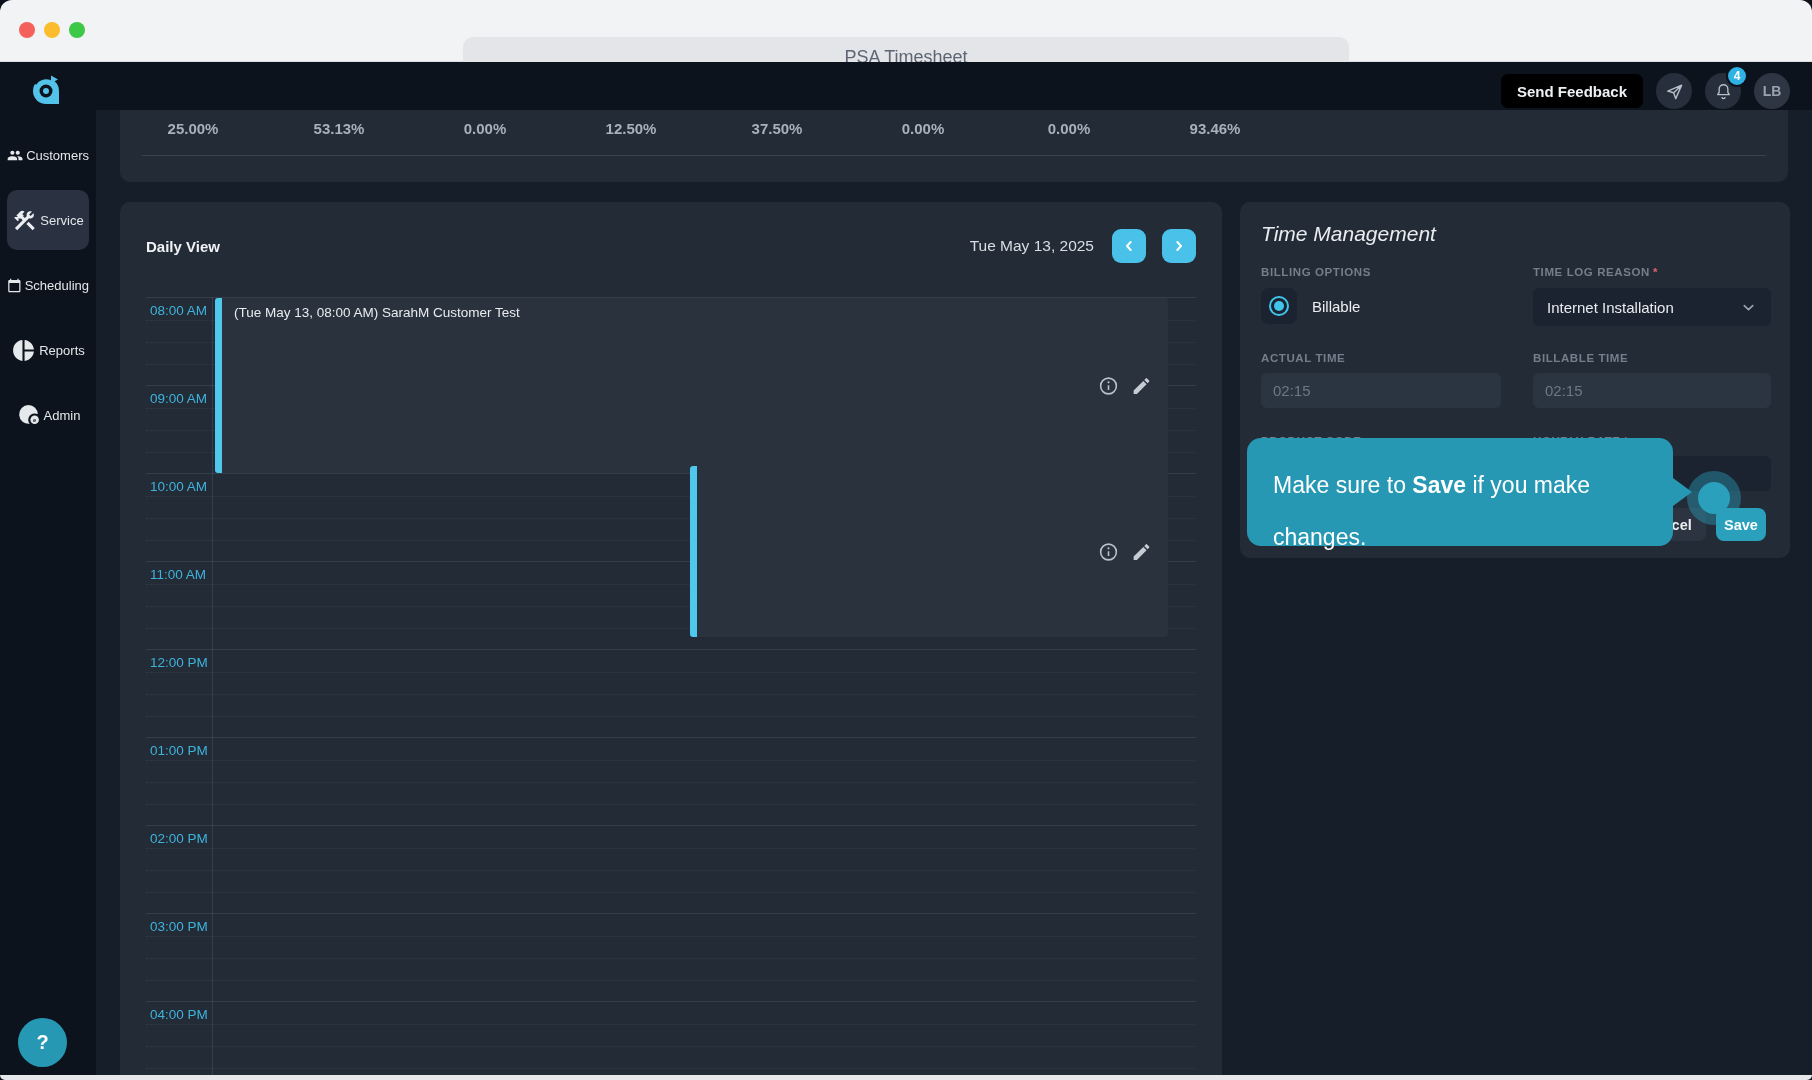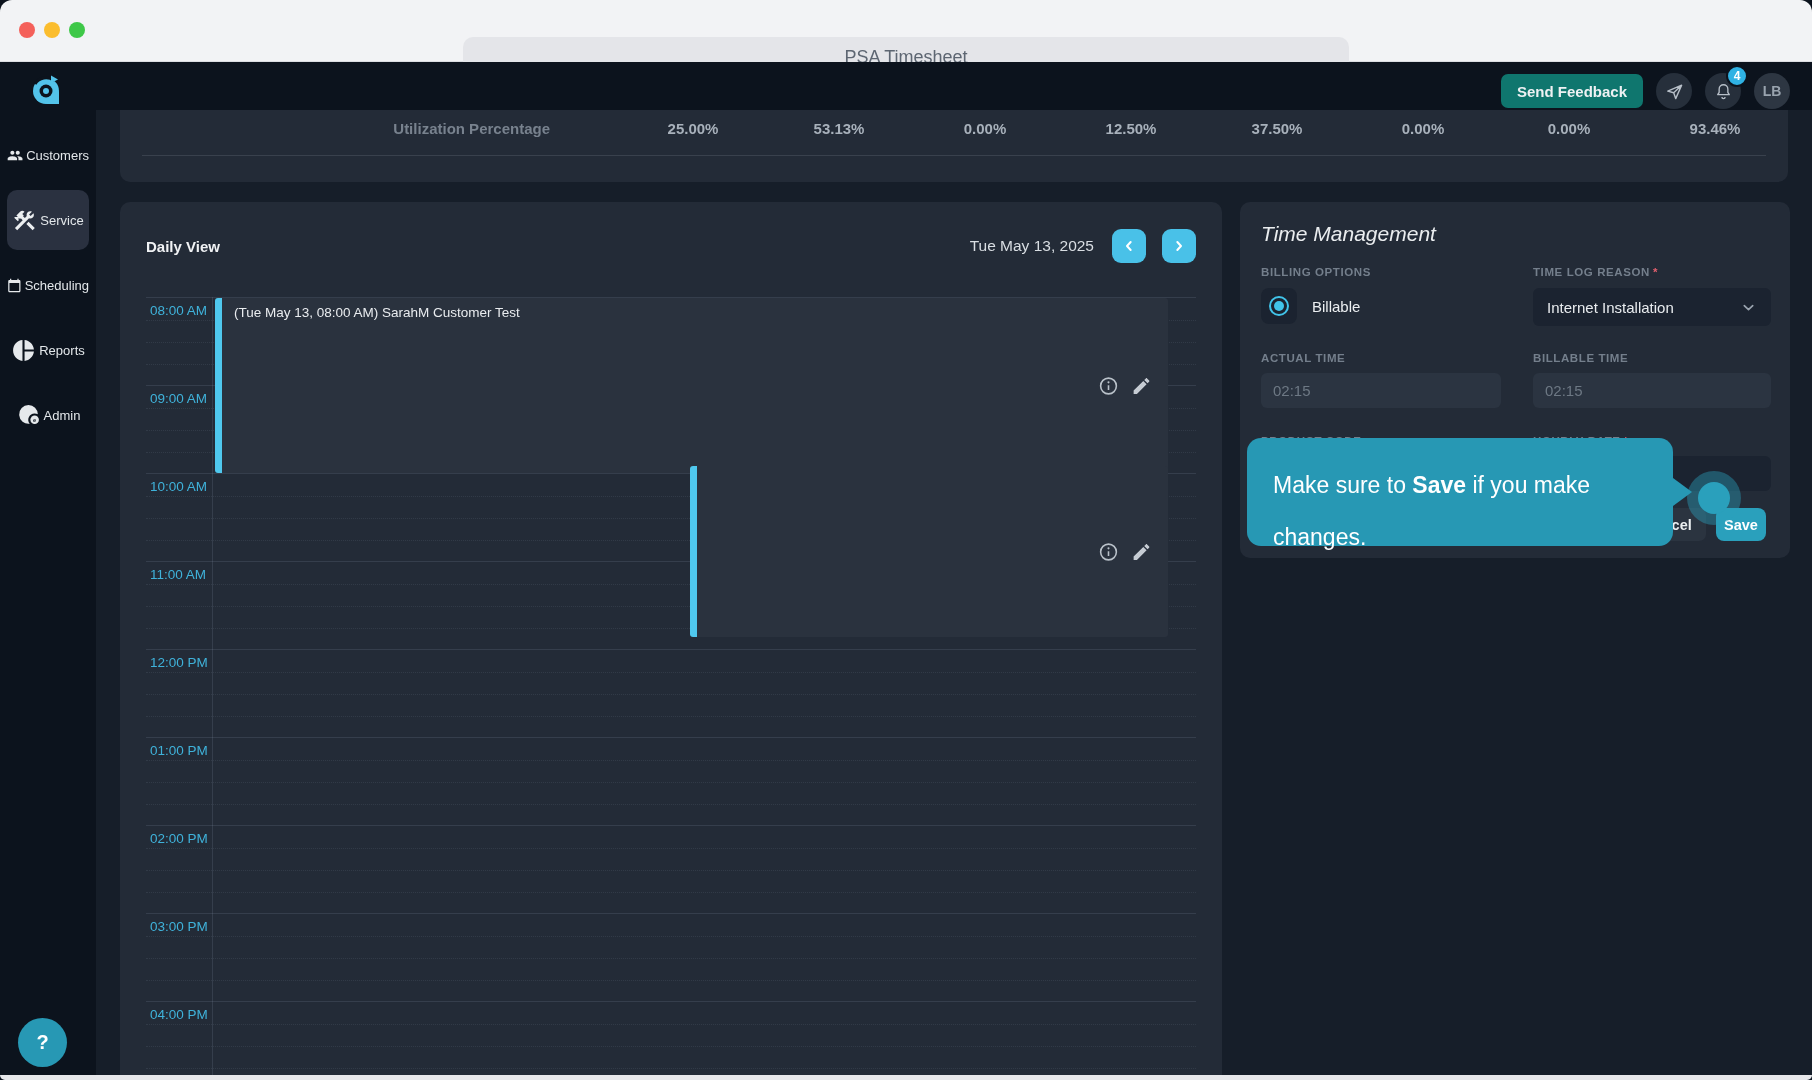--- a/index.html
+++ b/index.html
@@ -19,21 +19,21 @@
     background:#e4e5e9; border-radius:10px; color:#5d6672; font-size:18px;
     display:flex; align-items:center; justify-content:center;margin-top:26px; }
 
   
   .app { position:absolute; left:0; top:62px; width:1812px; height:1018px; background:#0c131d; }
   .content-bg { position:absolute; left:96px; top:48px; right:0; bottom:0; background:#161e29; }
 
   
   .logo { position:absolute; left:28px; top:10px; width:36px; height:36px; }
   .topnav-right { position:absolute; right:22px; top:11px; display:flex; align-items:center; gap:13px; }
-  .btn-feedback { height:34px; padding:8px 16px; background:#0f766e; border-radius:7px;
+  .btn-feedback { height:34px; padding:8px 16px; background:#000000; border-radius:7px;
     color:#eef1f3; font-size:15px; font-weight:bold; display:flex; align-items:center;
     cursor:pointer; }
   .nav-circle { width:36px; height:36px; border-radius:50%; background:#262f3b;
     display:flex; align-items:center; justify-content:center; cursor:pointer; position:relative; }
   .badge { position:absolute; right:-7px; top:-8px; width:22px; height:22px; border-radius:50%;
     background:#2fb2e4; color:#fff; font-size:12px; font-weight:bold;
     display:flex; align-items:center; justify-content:center; border:2px solid #0c131d; }
   .avatar { width:36px; height:36px; border-radius:50%; background:#2d3642; color:#99a3ae;
     font-size:14px; font-weight:bold; display:flex; align-items:center; justify-content:center; }
 
@@ -204,21 +204,20 @@
           <path fill="#e6e9ec" d="M12 2a9 9 0 1 0 1.2 17.92 6 6 0 0 1 4.72-9.84c1.1 0 2.13.3 3.02.81A9 9 0 0 0 12 2z"></path>
           <circle cx="17.9" cy="16.1" r="4.1" fill="#e6e9ec"></circle>
           <text x="17.9" y="18" font-size="5.5" font-weight="bold" fill="#0c131d" text-anchor="middle" font-family="Liberation Sans, sans-serif">e</text>
         </svg>
       <span class="side-label">Admin</span>
     </div>
   </nav>
 
   <section class="util-panel">
     <div class="util-row">
-      <div class="util-label">Utilization Percentage</div>
       <div class="util-values">
           <div class="u-val">25.00%</div>
           <div class="u-val">53.13%</div>
           <div class="u-val">0.00%</div>
           <div class="u-val">12.50%</div>
           <div class="u-val">37.50%</div>
           <div class="u-val">0.00%</div>
           <div class="u-val">0.00%</div>
           <div class="u-val">93.46%</div>
         </div>

